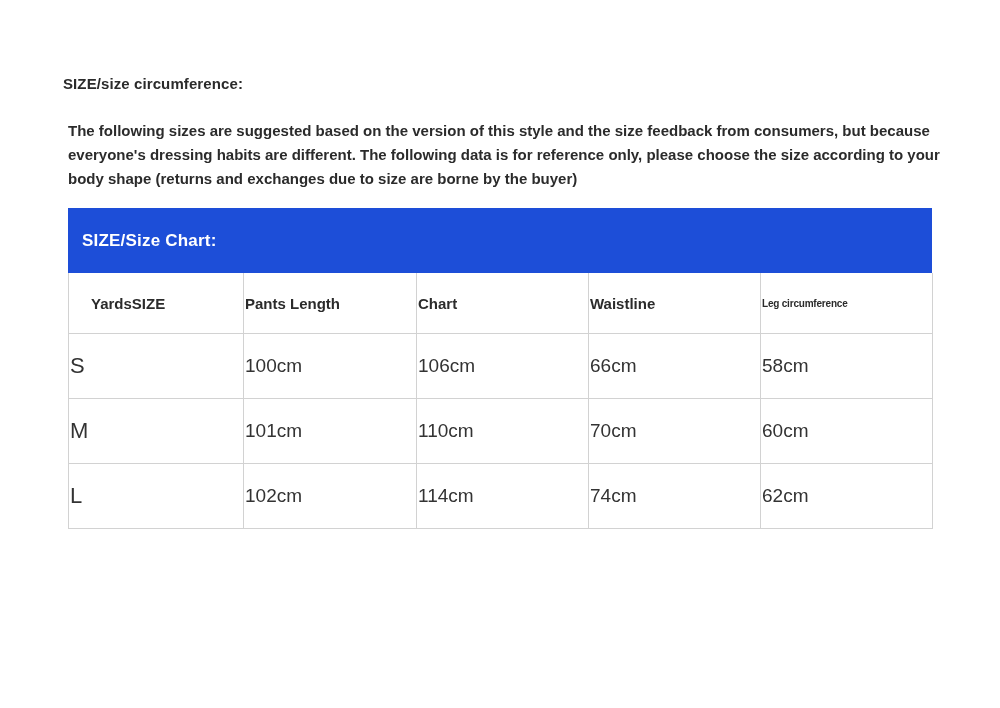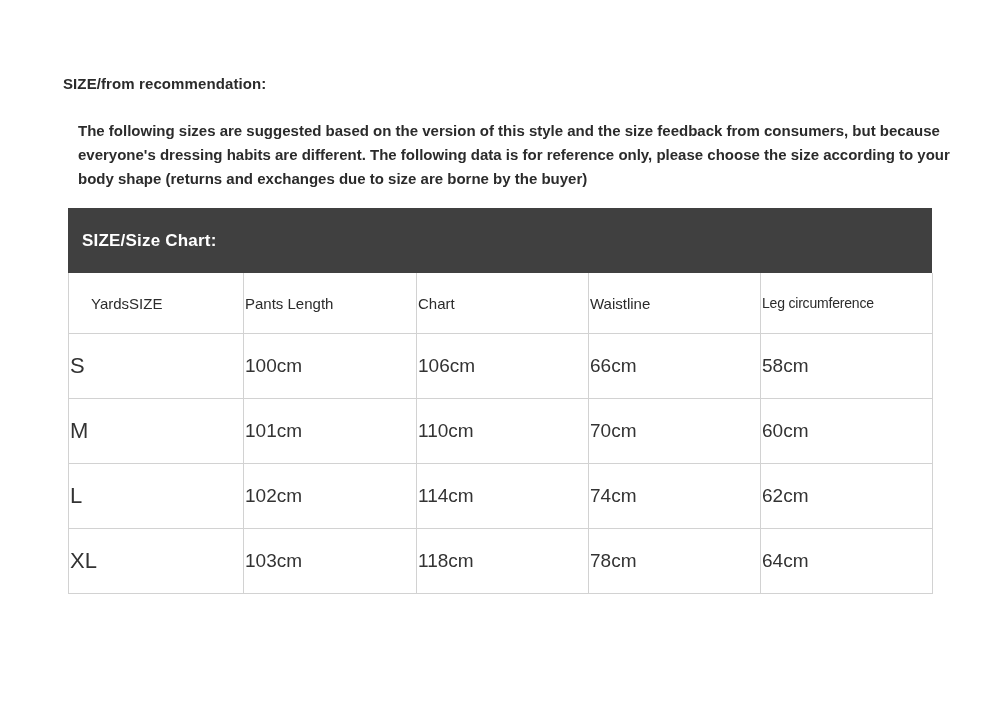--- a/index.html
+++ b/index.html
@@ -25,21 +25,21 @@
     position: absolute;
     left: 63px;
     top: 75px;
     font-size: 15px;
     font-weight: bold;
     color: #2b2b2b;
     letter-spacing: 0.1px;
   }
   .intro-body {
     position: absolute;
-    left: 78px;
+    left: 68px;
     top: 119px;
     width: 878px;
     font-size: 15px;
     font-weight: bold;
     line-height: 24px;
     color: #2b2b2b;
   }
   .chart-wrap {
     position: absolute;
     left: 68px;
@@ -68,30 +68,30 @@
   table.size-table th,
   table.size-table td {
     border: 1px solid #d2d2d2;
     border-top: none;
     text-align: left;
     color: #333333;
   }
   table.size-table th {
     height: 58px;
     font-size: 15px;
-    font-weight: normal;
+    font-weight: bold;
     color: #2b2b2b;
     border-radius: 17px;
   }
   table.size-table th.col-0 {
     text-align: left;
     padding-left: 22px;
   }
   table.size-table th.col-4 {
-    font-size: 14px;
+    font-size: 10px;
     letter-spacing: -0.2px;
   }
   table.size-table td {
     height: 62px;
     font-size: 19px;
     font-weight: 400;
   }
   table.size-table tr td:first-child {
     font-size: 22px;
   }
@@ -99,27 +99,27 @@
   col.c1 { width: 173px; }
   col.c2 { width: 172px; }
   col.c3 { width: 172px; }
   col.c4 { width: 172px; }
 </style>
 </head>
 <body>
 
 <div class="page">
 
-  <div class="intro-title">SIZE/from recommendation:</div>
+  <div class="intro-title">SIZE/size circumference:</div>
 
   <div class="intro-body">The following sizes are suggested based on the version of this style and the size feedback from consumers, but because everyone's dressing habits are different. The following data is for reference only, please choose the size according to your body shape (returns and exchanges due to size are borne by the buyer)</div>
 
   <div class="chart-wrap">
 
-    <div class="chart-title-bar" style="background: #404040;">
+    <div class="chart-title-bar" style="background: #1d4ed8;">
       <span class="label">SIZE/Size Chart:</span>
     </div>
 
     <table class="size-table">
       <colgroup>
         <col class="c0">
           <col class="c1">
           <col class="c2">
           <col class="c3">
           <col class="c4">
@@ -148,24 +148,17 @@
           <td>70cm</td>
           <td>60cm</td>
         </tr>
         <tr>
           <td>L</td>
           <td>102cm</td>
           <td>114cm</td>
           <td>74cm</td>
           <td>62cm</td>
         </tr>
-        <tr>
-          <td>XL</td>
-          <td>103cm</td>
-          <td>118cm</td>
-          <td>78cm</td>
-          <td>64cm</td>
-        </tr>
       </tbody>
     </table>
 
   </div>
 </div>
 
 </body></html>

